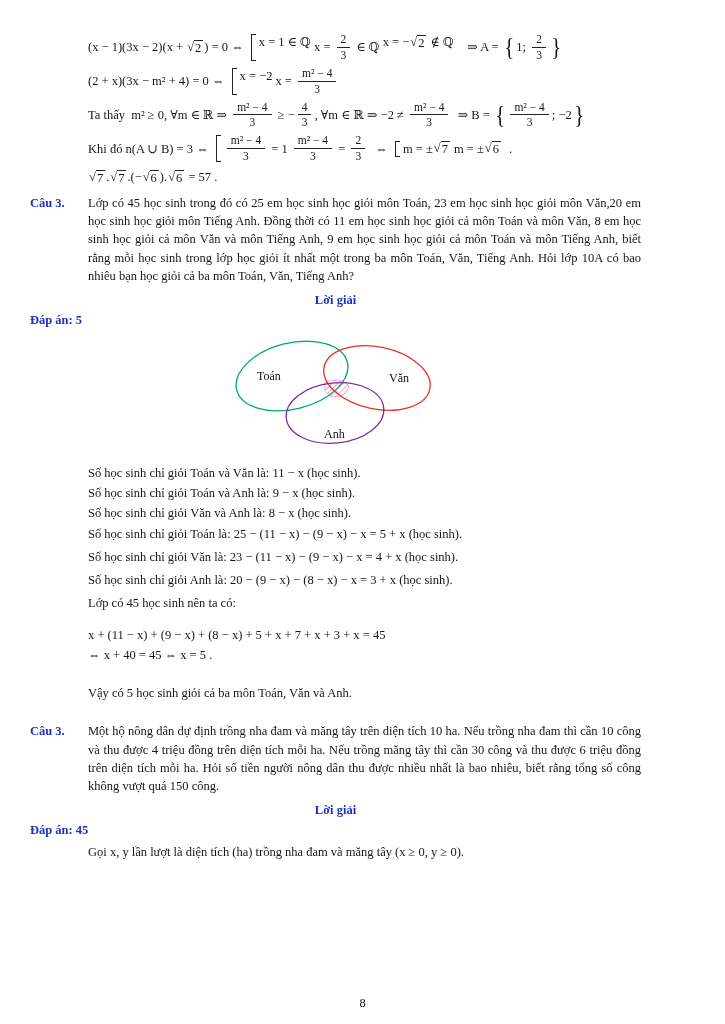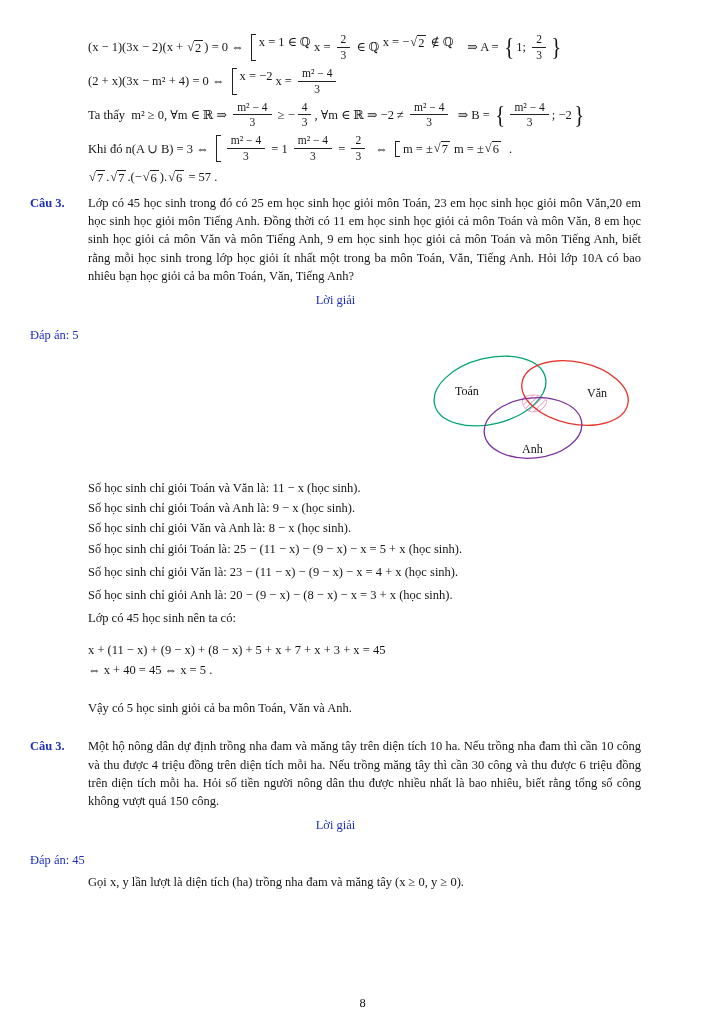--- a/index.html
+++ b/index.html
@@ -7,21 +7,21 @@
   html,body { margin:0; padding:0; background:#ffffff; }
   .page {
     width:725px; height:1024px; overflow:hidden; position:relative;
     background:#ffffff;
     font-family:"Liberation Serif","DejaVu Serif",serif;
     font-size:12.5px; line-height:1.45; color:#161616;
     padding:28px 84px 14px 30px;
   }
   .indent { margin-left:58px; }
   .blue { color:var(--accent); }
-  .bold { font-weight:normal; }
+  .bold { font-weight:bold; }
   .center { text-align:center; }
 
   .math-block { margin-bottom:8px; }
   .eq-line { display:flex; align-items:center; margin:5px 0; flex-wrap:nowrap; }
   .eq-line .txt, .cases-row .txt { white-space:pre; }
 
   .frac { display:inline-flex; flex-direction:column; align-items:center; margin:0 3px; line-height:1.12; font-size:11.5px; }
   .frac-num { padding:0 4px 1px; border-bottom:1px solid #222; text-align:center; }
   .frac-den { padding-top:1px; text-align:center; }
 
@@ -35,23 +35,23 @@
   .cases-col { display:flex; flex-direction:row; align-items:flex-start; gap:3px; }
   .cases-row { display:inline-flex; align-items:center; }
 
   .big { font-size:26px; line-height:1; display:inline-block; margin:0 1px; transform:scaleX(.8); font-weight:400; }
 
   .question { display:flex; margin:8px 0 4px; }
   .q-label { flex:0 0 58px; font-weight:bold; color:var(--accent); }
   .q-body { flex:1; text-align:justify; }
 
   .loigiai { margin:6px 0 2px; }
-  .dapan { margin:17px 0 4px; }
-
-  .venn-wrap { text-align:right; margin:2px 0 6px; }
+  .dapan { margin:2px 0 4px; }
+
+  .venn-wrap { text-align:center; margin:2px 0 6px; }
 
   .solution .sol-line { margin:2px 0; }
   .solution .sol-line:nth-child(5),
   .solution .sol-line:nth-child(6),
   .solution .sol-line:nth-child(7) { margin:5px 0; }
   .solution .sol-line:nth-child(8) { margin-top:14px; }
   .solution .sol-line:nth-child(10) { margin:20px 0; }
 
   .first-line { margin-top:2px; }
 

